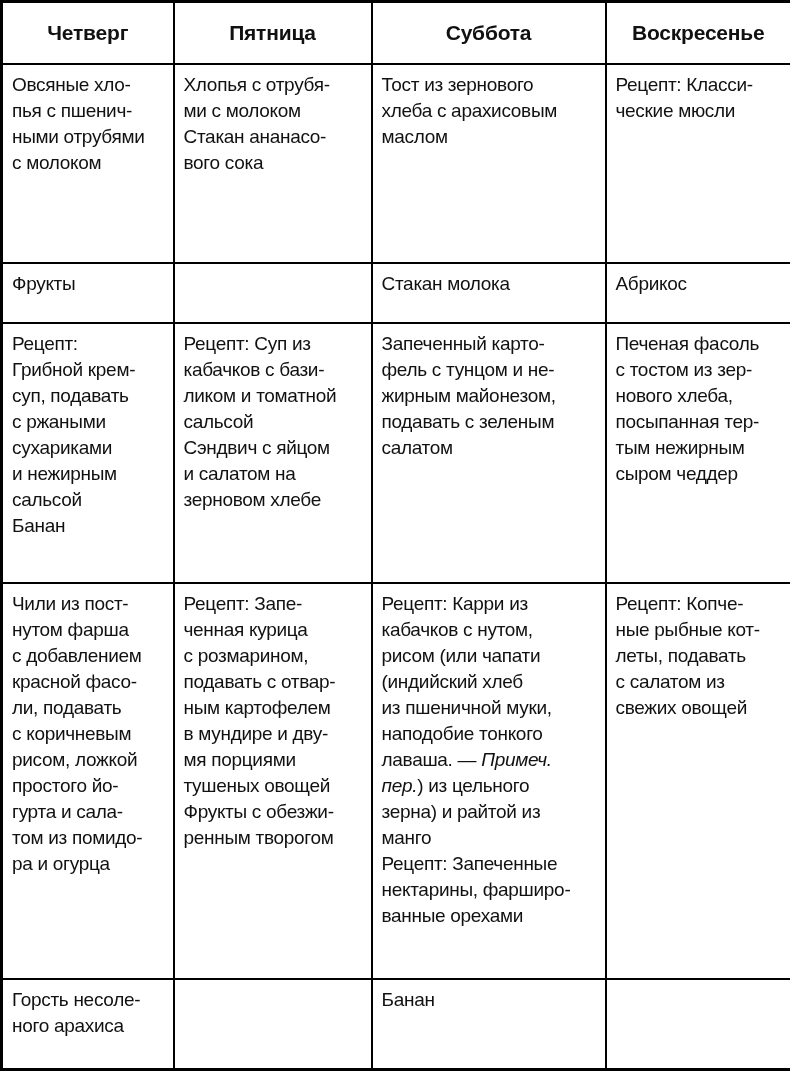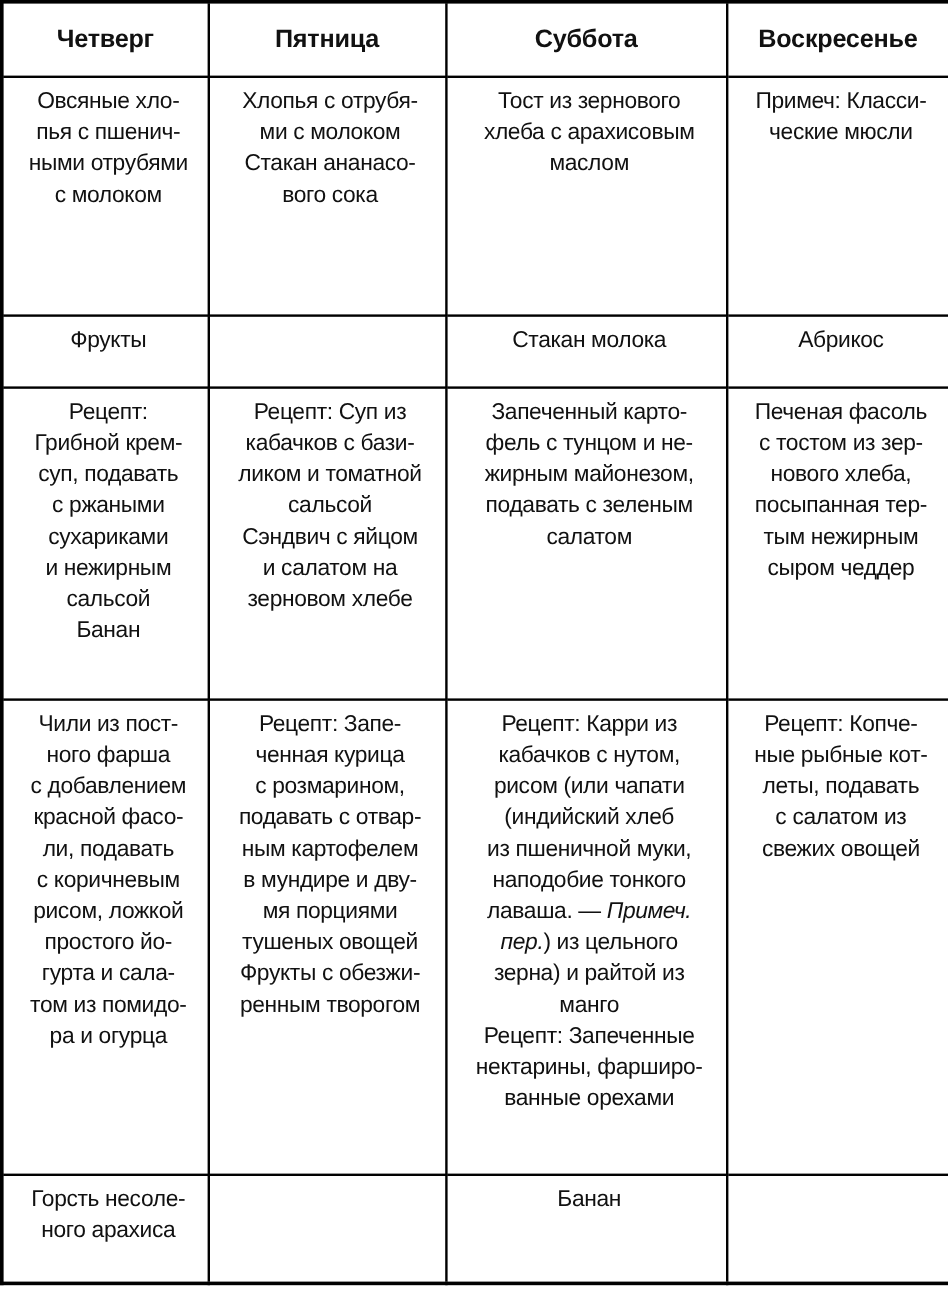--- a/index.html
+++ b/index.html
@@ -31,21 +31,21 @@
   table.meal-table th {
     font-size: 21px;
     font-weight: bold;
     text-align: center;
     vertical-align: middle;
     padding: 0 2px;
     letter-spacing: -0.2px;
   }
   table.meal-table td {
     vertical-align: top;
-    text-align: center;
+    text-align: left;
     font-size: 19px;
     line-height: 26px;
     padding: 7px 4px 0 9px;
     letter-spacing: -0.3px;
     white-space: pre-line;
   }
   td .em {
     font-style: italic;
   }
 </style>
@@ -74,21 +74,21 @@
 пья с пшенич-
 ными отрубями
 с молоком</td>
         <td>Хлопья с отрубя-
 ми с молоком
 Стакан ананасо-
 вого сока</td>
         <td>Тост из зернового
 хлеба с арахисовым
 маслом</td>
-        <td>Примеч: Класси-
+        <td>Рецепт: Класси-
 ческие мюсли</td>
       </tr>
       <tr style="height:52px">
         <td>Фрукты</td>
         <td></td>
         <td>Стакан молока</td>
         <td>Абрикос</td>
       </tr>
       <tr style="height:228px">
         <td>Рецепт:
@@ -113,21 +113,21 @@
 салатом</td>
         <td>Печеная фасоль
 с тостом из зер-
 нового хлеба,
 посыпанная тер-
 тым нежирным
 сыром чеддер</td>
       </tr>
       <tr style="height:347px">
         <td>Чили из пост-
-ного фарша
+нутом фарша
 с добавлением
 красной фасо-
 ли, подавать
 с коричневым
 рисом, ложкой
 простого йо-
 гурта и сала-
 том из помидо-
 ра и огурца</td>
         <td>Рецепт: Запе-

